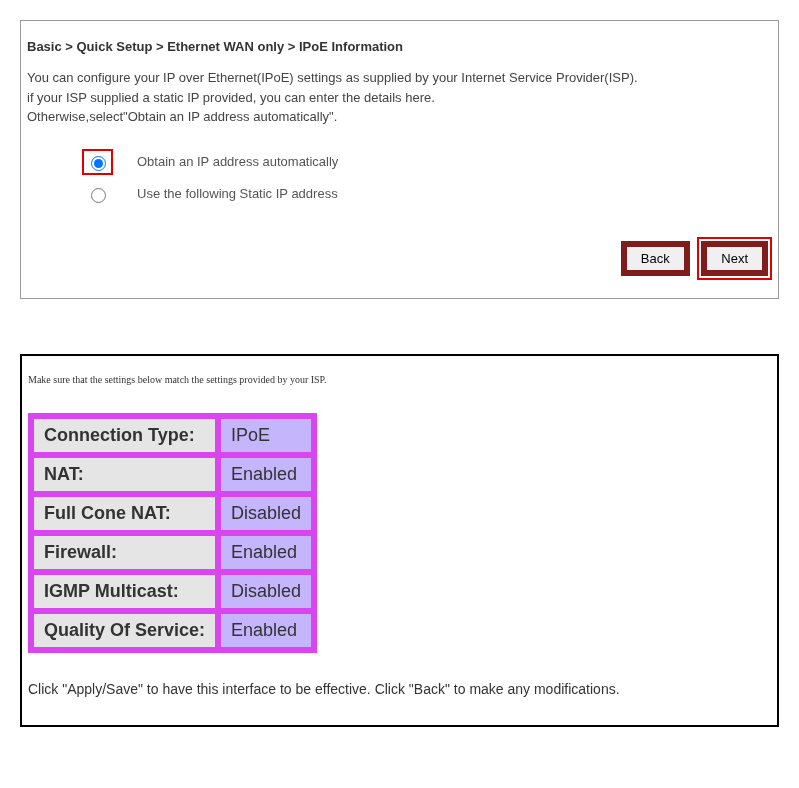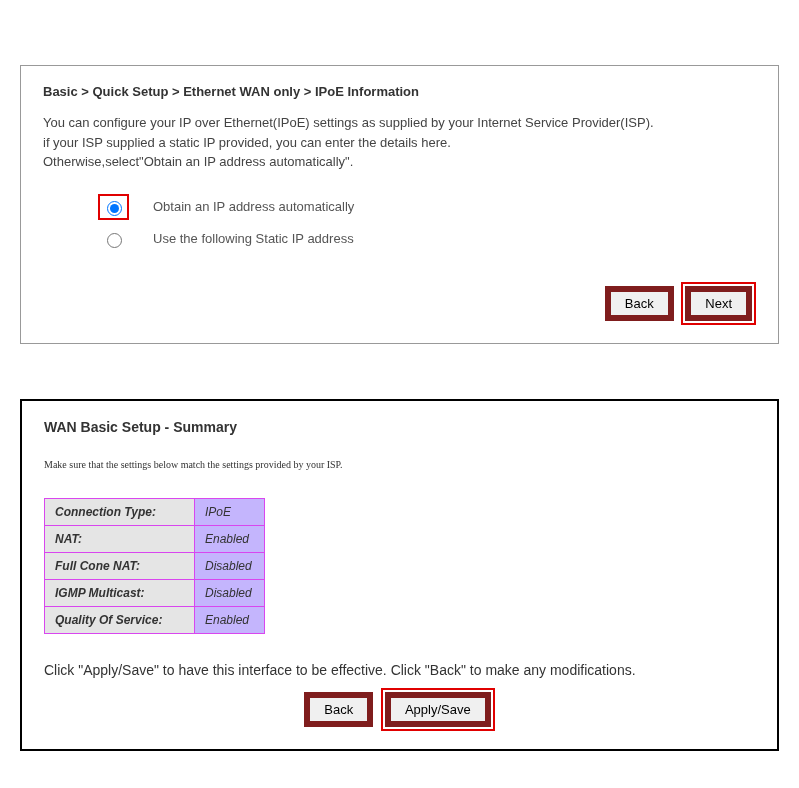--- a/index.html
+++ b/index.html
@@ -9,23 +9,22 @@
       margin: 0;
       padding: 20px;
       font-family: "Trebuchet MS", Verdana, Arial, sans-serif;
       font-size: 13px;
       background: #fff;
       color: #333;
       width: 799px;
     }
     .panel {
       border: 1px solid #999;
-      padding: 18px 22px;
+      padding: 18px 6px;
       margin-bottom: 55px;
-      margin-top: 45px;
     }
     .panel.second {
       border: 2px solid #000;
     }
     .breadcrumb {
       font-weight: bold;
       margin-bottom: 14px;
     }
     .description {
       color: #444;
@@ -84,24 +83,23 @@
     .instruction {
       font-size: 10px;
       margin-bottom: 28px;
       font-family: Liberation Serif, serif;
     }
     table.summary-table {
       border-collapse: collapse;
       margin-bottom: 28px;
     }
     table.summary-table td {
-      border: 1px solid #d946ef;
+      border: 6px solid #d946ef;
       padding: 6px 10px;
-      font-size: 12px;
-      font-style: italic;
+      font-size: 18px;
     }
     table.summary-table td.label-cell {
       background: #e5e5e5;
       font-weight: bold;
       min-width: 150px;
     }
     table.summary-table td.value-cell {
       background: #c4b5fd;
       min-width: 70px;
     }
@@ -141,49 +139,46 @@
 
   <div class="button-row">
     <button class="ui-btn">Back</button>
     <span class="btn-highlight">
       <button class="ui-btn">Next</button>
     </span>
   </div>
 </div>
 
 <div class="panel second">
-  <div class="panel-title">WAN Basic Setup - Summary</div>
   <div class="instruction">Make sure that the settings below match the settings provided by your ISP.</div>
 
   <table class="summary-table">
     <tbody id="summary-tbody">
         <tr>
           <td class="label-cell">Connection Type:</td>
           <td class="value-cell">IPoE</td>
         </tr>
         <tr>
           <td class="label-cell">NAT:</td>
           <td class="value-cell">Enabled</td>
         </tr>
         <tr>
           <td class="label-cell">Full Cone NAT:</td>
           <td class="value-cell">Disabled</td>
         </tr>
         <tr>
+          <td class="label-cell">Firewall:</td>
+          <td class="value-cell">Enabled</td>
+        </tr>
+        <tr>
           <td class="label-cell">IGMP Multicast:</td>
           <td class="value-cell">Disabled</td>
         </tr>
         <tr>
           <td class="label-cell">Quality Of Service:</td>
           <td class="value-cell">Enabled</td>
         </tr>
       </tbody>
   </table>
 
   <div class="post-note">Click "Apply/Save" to have this interface to be effective. Click "Back" to make any modifications.</div>
 
-  <div class="button-row center">
-    <button class="ui-btn">Back</button>
-    <span class="btn-highlight">
-      <button class="ui-btn">Apply/Save</button>
-    </span>
-  </div>
 </div>
 
 </body></html>

